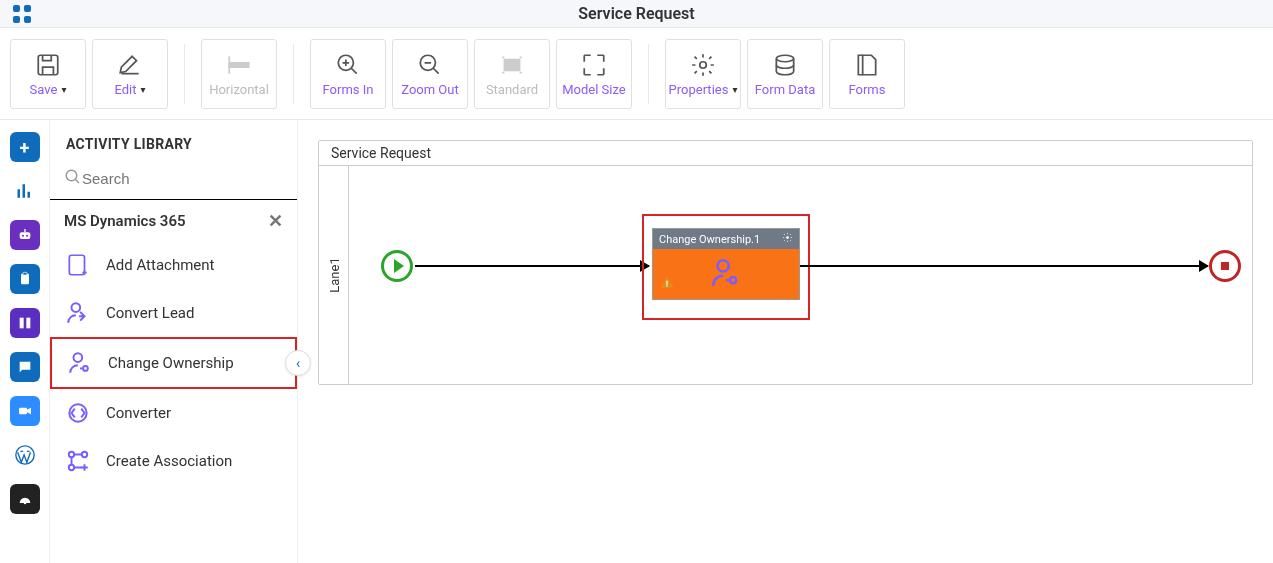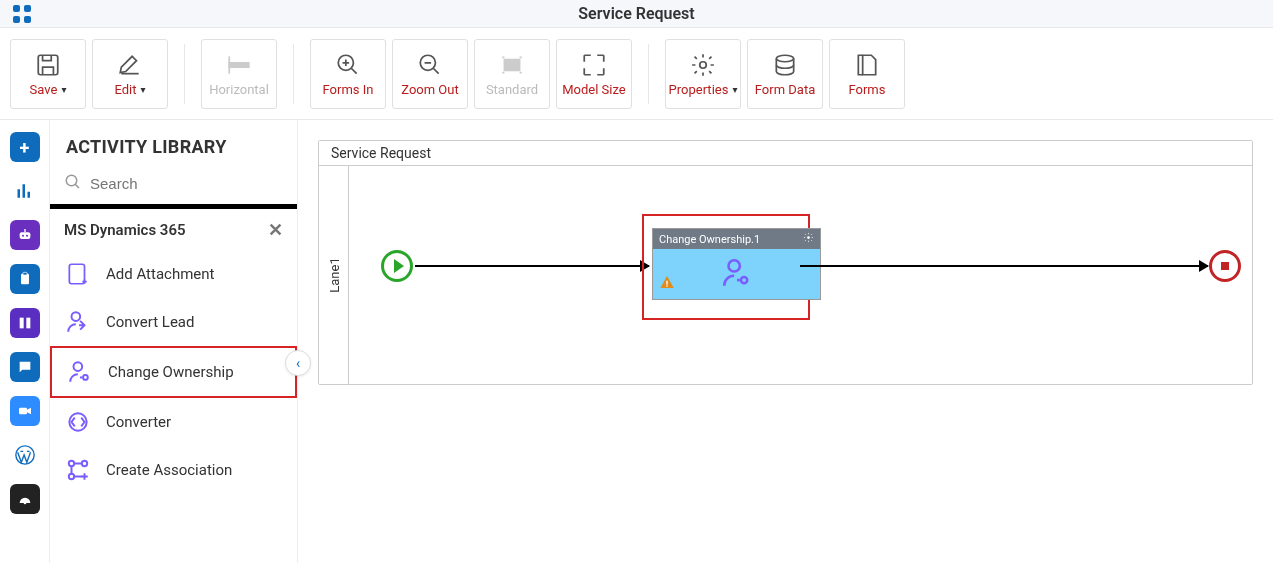--- a/index.html
+++ b/index.html
@@ -65,21 +65,21 @@
     border: 1px solid #e0e0e0;
     border-radius: 3px;
     background: #fff;
     cursor: pointer;
     gap: 2px;
   }
   .tool-btn.disabled { color: #bbb; cursor: default; }
   .tool-btn.disabled svg { stroke: #ccc; fill: #ccc; }
   .tool-btn .icon-slot { height: 30px; display:flex; align-items:center; justify-content:center; }
   .tool-btn .lbl-row { display:flex; align-items:center; gap:4px; }
-  .tool-btn .lbl { font-size: 13px; color: #b91c1c; }
+  .tool-btn .lbl { font-size: 13px; color: #8b5cf6; }
   .tool-btn.disabled .lbl { color: #bbb; }
   .chev { font-size: 10px; }
 
   
   .main {
     display: flex;
     height: calc(563px - 28px - 92px);
     position: relative;
   }
 
@@ -113,30 +113,29 @@
     width: 248px;
     border-right: 1px solid #eee;
     background:#fff;
     display:flex;
     flex-direction:column;
     position: relative;
     overflow: visible;
   }
   .sidebar-header {
     padding: 16px 16px 10px 16px;
-    font-size: 18px;
+    font-size: 14px;
     font-weight: 700;
     color: #333;
     letter-spacing: 0.3px;
   }
   .search-row {
     display:flex; align-items:center;
     padding: 6px 14px 10px 14px;
-    border-bottom: 5px solid #000000;
-    gap: 8px;
+    border-bottom: 1px solid #000000;
     color:#888;
   }
   .search-row input {
     border:none; outline:none; flex:1;
     font-size: 15px; color:#555;
     background: transparent;
   }
   .category-row {
     display:flex; align-items:center; justify-content:space-between;
     padding: 10px 14px;
@@ -245,23 +244,23 @@
     display:flex; align-items:center; justify-content:center;
   }
   .end-node::after {
     content:"";
     width:8px; height:8px;
     background:#c02424;
   }
 
   .activity-node {
     position:absolute;
-    width: 169px;
+    width: 148px;
     border: 1px solid #999;
-    background:#7dd3fc;
+    background:#f97316;
   }
   .activity-node .act-header {
     background:#6f7a86;
     color:#fff;
     font-size: 11px;
     padding: 3px 6px;
     display:flex; align-items:center; justify-content:space-between;
   }
   .activity-node .act-body {
     height: 50px;

